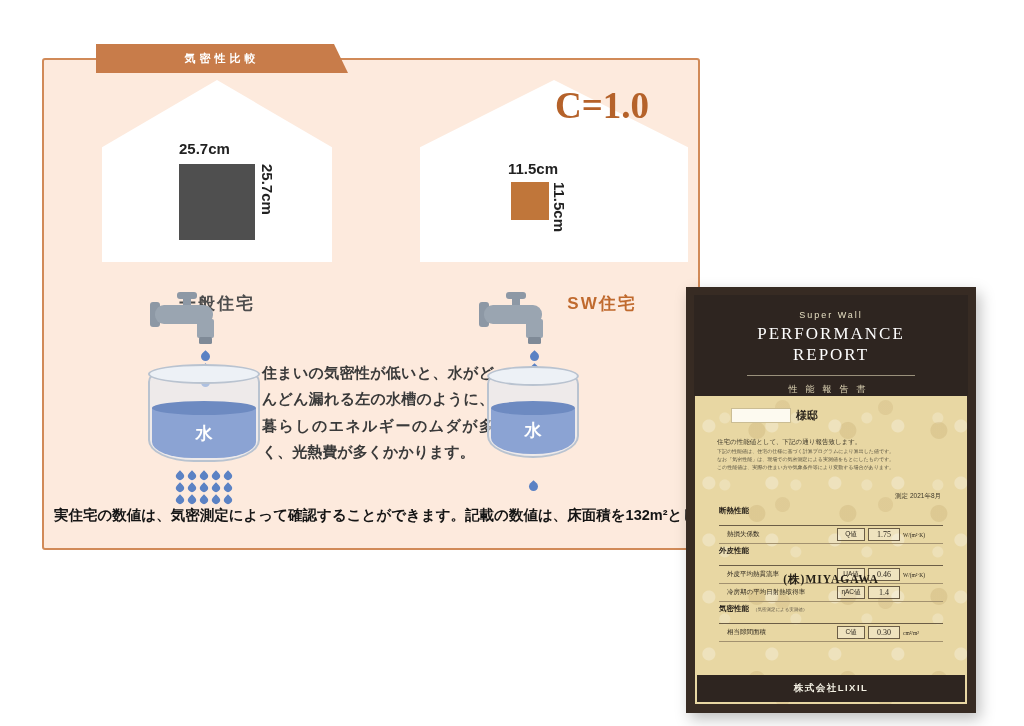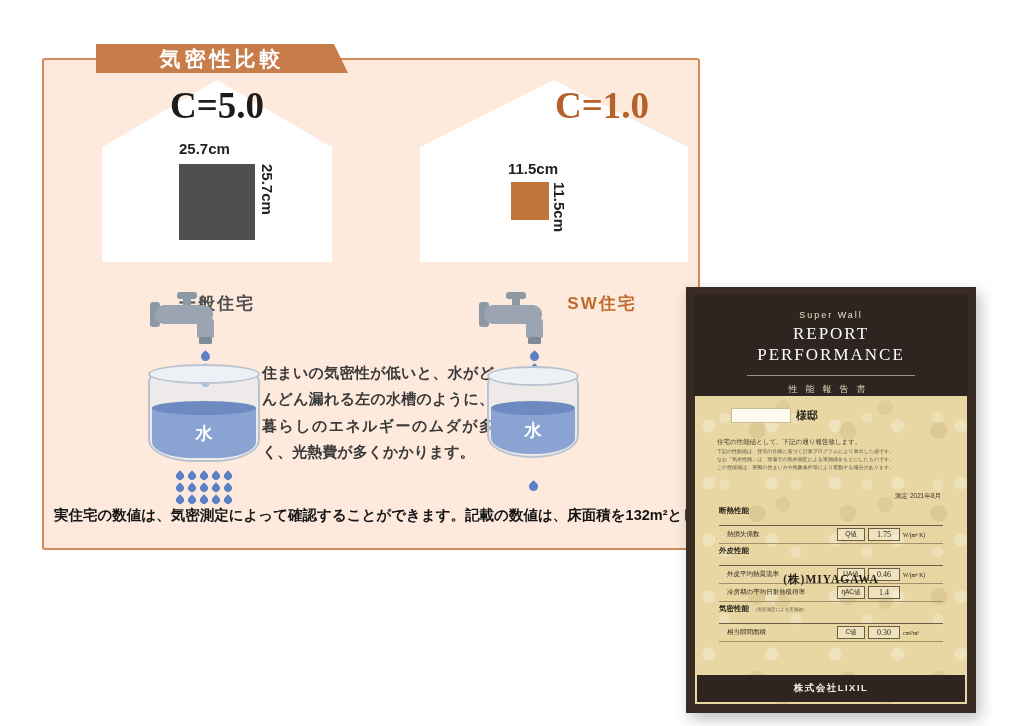--- a/index.html
+++ b/index.html
@@ -5,21 +5,21 @@
   html,body{margin:0;padding:0;background:#fff;}
   .canvas{position:relative;width:1024px;height:726px;background:#fff;overflow:hidden;
           font-family:"Liberation Sans",sans-serif;}
 
   
   .panel{position:absolute;left:42px;top:58px;width:654px;height:488px;
          background:#fdeadd;border:2px solid #d18a58;border-radius:3px;z-index:1;}
   .panel-tab{position:absolute;left:52px;top:-16px;width:252px;height:29px;background:#c87c4a;
              clip-path:polygon(0 0,calc(100% - 14px) 0,100% 100%,0 100%);
              display:flex;align-items:center;justify-content:center;
-             color:#fff;font-weight:bold;font-size:21px;letter-spacing:4px;}
+             color:#fff;font-weight:bold;font-size:11px;letter-spacing:4px;}
 
   .house{position:absolute;}
   .house-general{left:58px;top:20px;width:230px;height:215px;}
   .house-sw{left:376px;top:20px;width:220px;height:215px;padding-left:48px;}
   .pentagon{position:absolute;top:0;left:0;width:100%;height:182px;background:#ffffff;
             clip-path:polygon(50% 0,100% 37%,100% 100%,0 100%,0 37%);}
   .c-value{position:absolute;top:4px;width:100%;text-align:center;
            font-family:"Liberation Serif",serif;font-weight:bold;font-size:37px;color:#1c1c1c;}
   .c-value.sw{color:#b5622a;}
   .dim-top{position:absolute;font-weight:bold;font-size:15px;color:#222;}
@@ -121,21 +121,20 @@
 
 <div class="canvas">
 
   <div class="panel">
     <div class="panel-tab">
       <span>気密性比較</span>
     </div>
 
     <div class="house house-general">
       <div class="pentagon"></div>
-      <div class="c-value">C=5.0</div>
       <div class="dim-top" style="left:77px;top:60px;">25.7cm</div>
       <div class="sq sq-general"></div>
       <div class="dim-side" style="left:157px;top:84px;height:76px;">25.7cm</div>
       <div class="house-label general">一般住宅</div>
     </div>
 
     <div class="house house-sw">
       <div class="pentagon"></div>
       <div class="c-value sw">C=1.0</div>
       <div class="dim-top" style="left:88px;top:80px;">11.5cm</div>
@@ -201,22 +200,22 @@
         <div class="drop-row"><span class="drop"></span></div>
       </div>
 
     <div class="footnote">実住宅の数値は、気密測定によって確認することができます。記載の数値は、床面積を132m²として計算</div>
   </div>
 
   <div class="cert">
     <div class="cert-header">
       <div class="cert-brand">Super Wall</div>
       <div class="cert-title">
+        <div>PERFORMANCE</div>
         <div>REPORT</div>
-        <div>PERFORMANCE</div>
       </div>
       <div class="cert-divider"></div>
       <div class="cert-subtitle">性能報告書</div>
     </div>
 
     <div class="addressee">
       <span class="addressee-blank"></span>
       <span class="addressee-suffix">様邸</span>
     </div>
 

